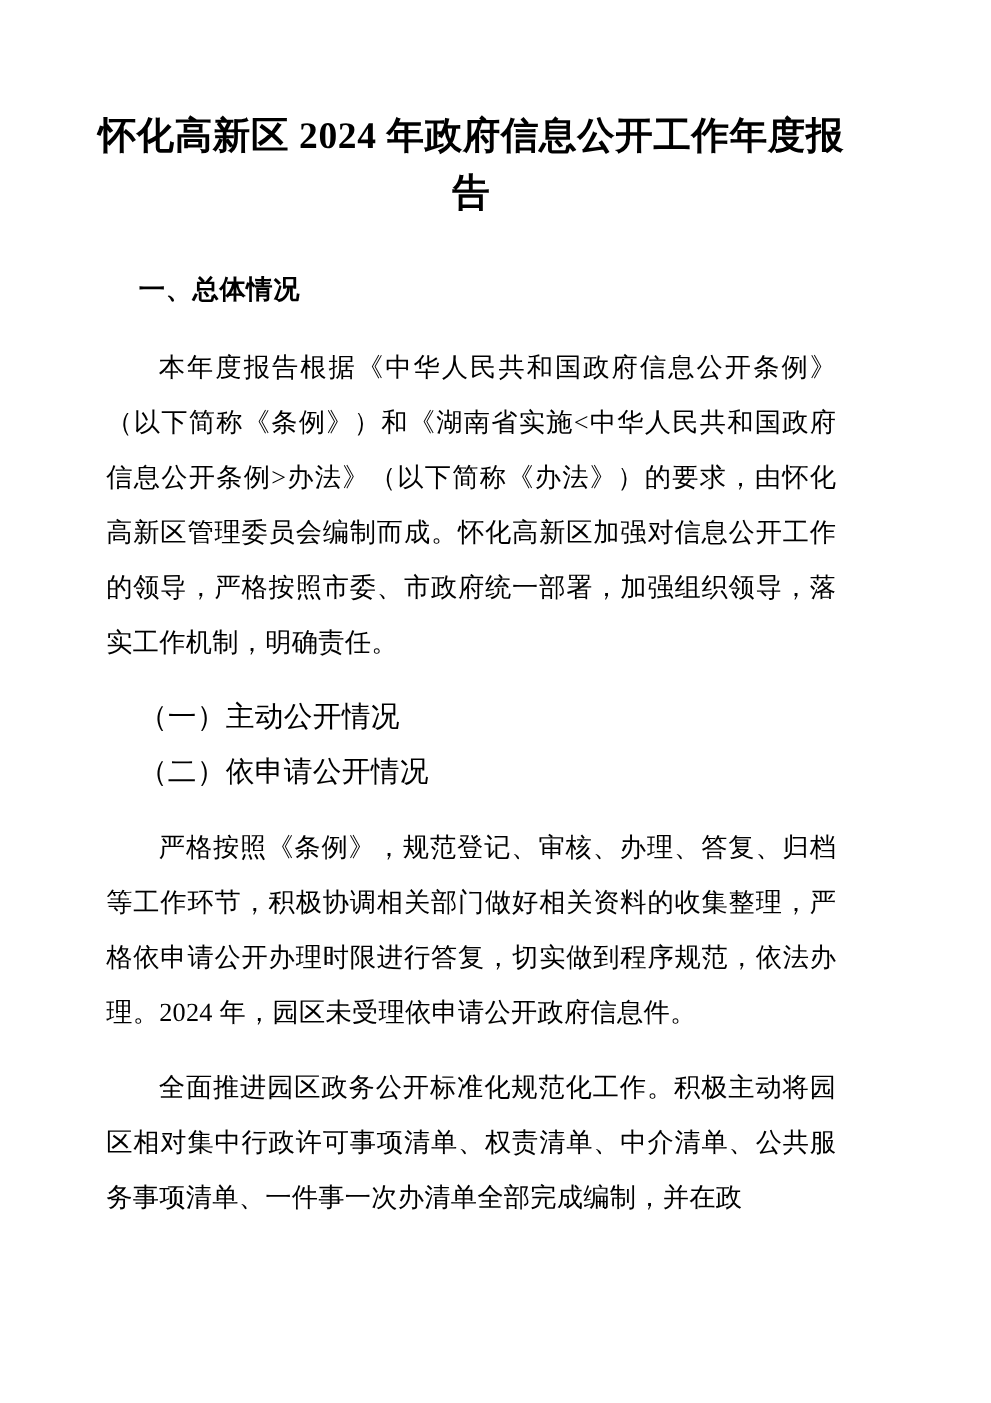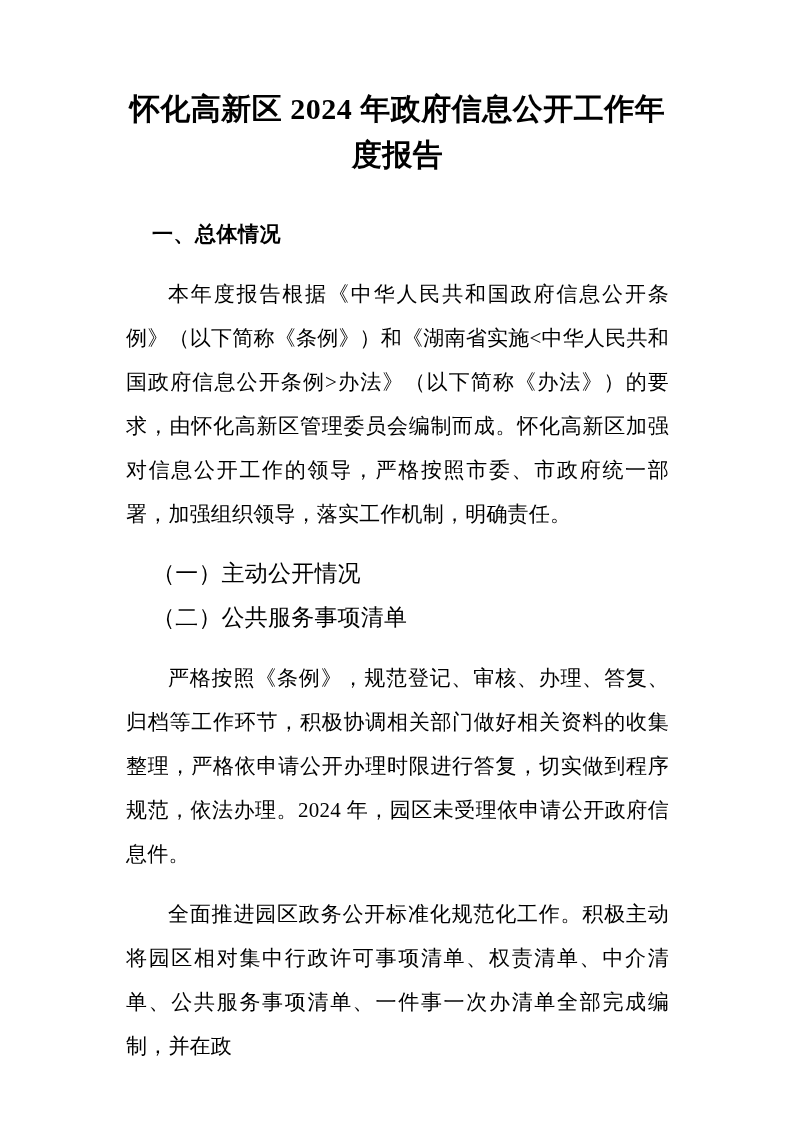--- a/index.html
+++ b/index.html
@@ -12,35 +12,35 @@
     height: 1122px;
     font-family: "Liberation Serif", "DejaVu Serif", serif;
     color: #000000;
     overflow: hidden;
   }
   .page {
     position: relative;
     width: 793px;
     height: 1122px;
     box-sizing: border-box;
-    padding: 86px 108px 40px 110px;
+    padding: 86px 108px 40px 69px;
     background: #ffffff;
   }
   .doc-title {
     font-family: "Liberation Serif", "DejaVu Serif", serif;
     font-weight: bold;
     font-size: 30px;
     line-height: 46px;
     text-align: center;
     letter-spacing: 0.5px;
     margin: 0 0 34px 0;
     padding: 0 6px;
   }
   .section-heading {
-    font-family: Liberation Serif, serif;
+    font-family: Liberation Mono, monospace;
     font-weight: bold;
     font-size: 21px;
     line-height: 44px;
     margin: 0;
     text-indent: 42px;
     letter-spacing: 0.5px;
   }
   .para {
     font-family: "Liberation Serif", "DejaVu Serif", serif;
     font-size: 21px;
@@ -67,20 +67,20 @@
 
   <h1 class="doc-title">怀化高新区 2024 年政府信息公开工作年度报告</h1>
 
   <h2 class="section-heading">一、总体情况</h2>
 
   <p class="para">本年度报告根据《中华人民共和国政府信息公开条例》（以下简称《条例》）和《湖南省实施&lt;中华人民共和国政府信息公开条例&gt;办法》（以下简称《办法》）的要求，由怀化高新区管理委员会编制而成。怀化高新区加强对信息公开工作的领导，严格按照市委、市政府统一部署，加强组织领导，落实工作机制，明确责任。</p>
 
   <p class="sub-heading">（一）主动公开情况</p>
 
 
-  <p class="sub-heading">（二）公共服务事项清单</p>
+  <p class="sub-heading">（二）依申请公开情况</p>
 
   <p class="para">严格按照《条例》，规范登记、审核、办理、答复、归档等工作环节，积极协调相关部门做好相关资料的收集整理，严格依申请公开办理时限进行答复，切实做到程序规范，依法办理。2024 年，园区未受理依申请公开政府信息件。</p>
 
 
   <p class="para">全面推进园区政务公开标准化规范化工作。积极主动将园区相对集中行政许可事项清单、权责清单、中介清单、公共服务事项清单、一件事一次办清单全部完成编制，并在政</p>
 
 </div>
 
 </body></html>

